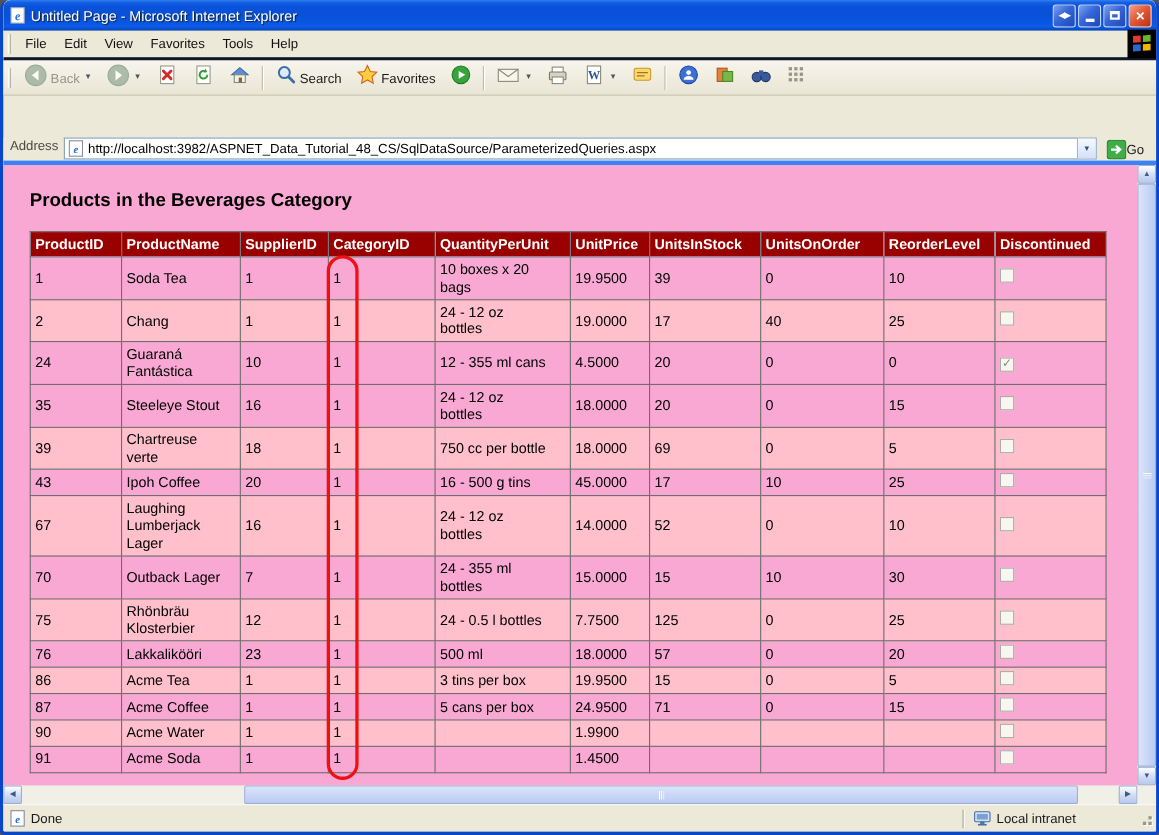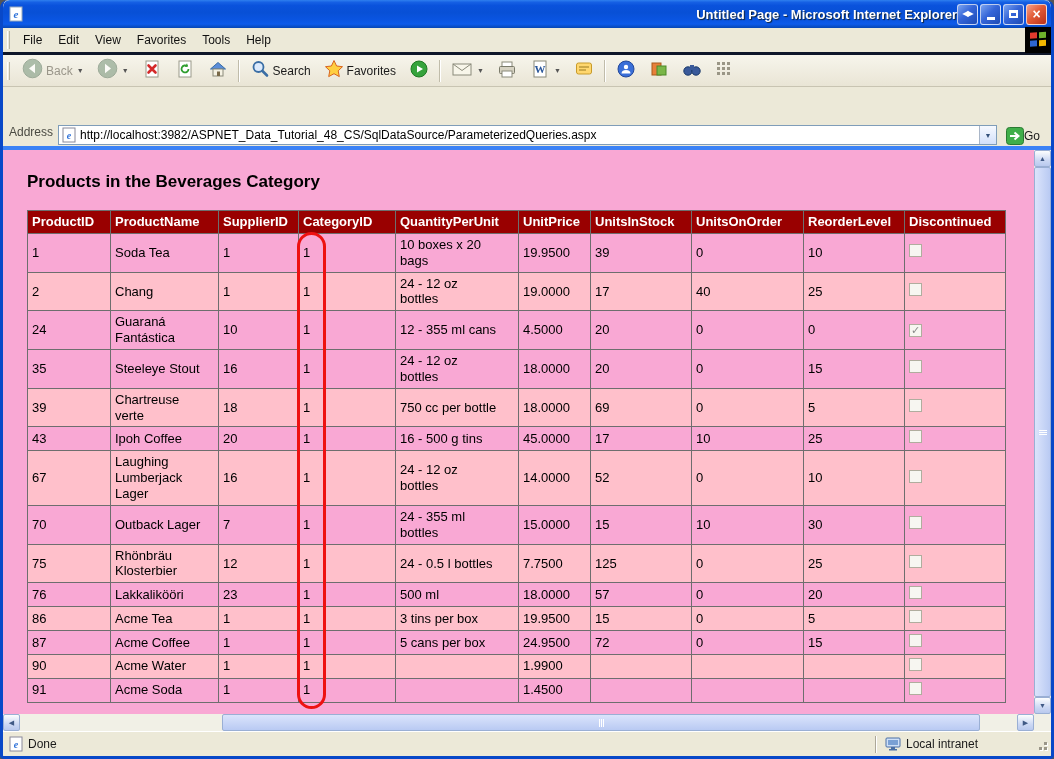--- a/index.html
+++ b/index.html
@@ -17,21 +17,21 @@
 
   
   .titlebar{
     height:28px;flex:0 0 28px;
     background:linear-gradient(180deg,#2f80ef 0%,#1660e4 8%,#0a52dc 20%,#0850d6 45%,#0a55e2 72%,#0d5bea 86%,#0646b4 100%);
     border-radius:7px 7px 0 0;
     display:flex;align-items:center;
     padding:0 4px 0 5px;color:#fff;
   }
   .title-icon{width:16px;height:16px;margin-right:4px;flex:0 0 auto;display:flex;}
-  .title-text{font-size:13px;font-weight:bold;text-shadow:1px 1px 1px #123;white-space:nowrap;flex:1;text-align:right;}
+  .title-text{font-size:13px;font-weight:normal;text-shadow:1px 1px 1px #123;white-space:nowrap;flex:1;}
   .win-buttons{display:flex;gap:2px;}
   .win-btn{
     width:21px;height:21px;border-radius:3px;
     border:1px solid rgba(255,255,255,.7);
     background:linear-gradient(135deg,#7ba4f0 0%,#3565d8 45%,#1c4bb5 100%);
     color:#fff;display:flex;align-items:center;justify-content:center;
     font-size:11px;font-weight:bold;line-height:1;
   }
   .win-btn.close{background:linear-gradient(135deg,#f5a088 0%,#e25b37 45%,#b8301a 100%);font-size:14px;}
   .win-btn .tiny{font-size:8px;letter-spacing:-1px;}
@@ -517,21 +517,21 @@
                 <td>5</td>
                 <td><span class="checkbox"></span></td>
               </tr>
               <tr>
                 <td>87</td>
                 <td>Acme Coffee</td>
                 <td>1</td>
                 <td>1</td>
                 <td>5 cans per box</td>
                 <td>24.9500</td>
-                <td>72</td>
+                <td>71</td>
                 <td>0</td>
                 <td>15</td>
                 <td><span class="checkbox"></span></td>
               </tr>
               <tr class="alt">
                 <td>90</td>
                 <td>Acme Water</td>
                 <td>1</td>
                 <td>1</td>
                 <td></td>

